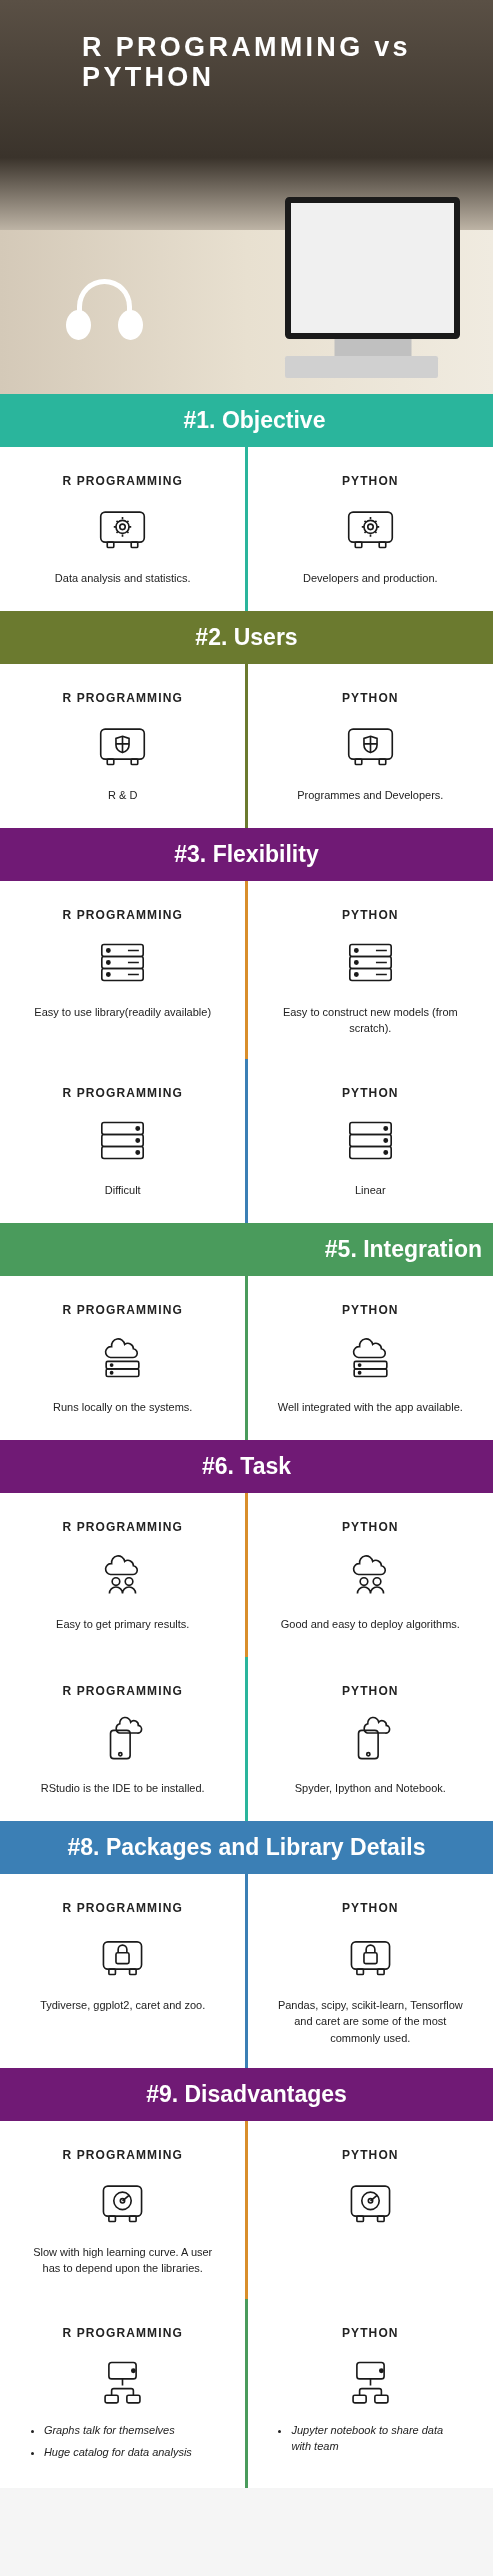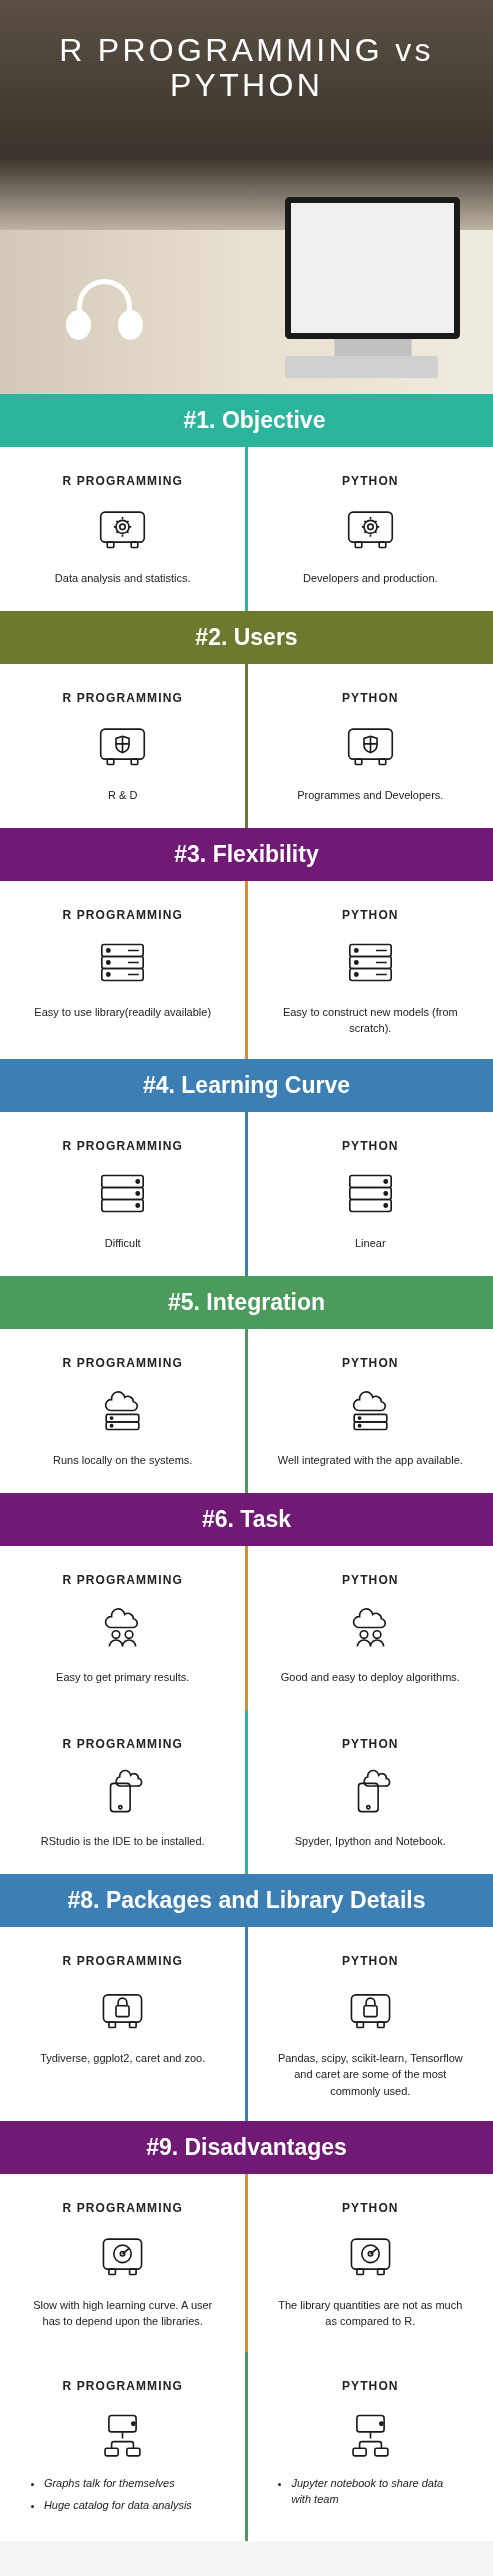--- a/index.html
+++ b/index.html
@@ -1,34 +1,34 @@
 <!DOCTYPE html>
 <html style="font-size:8.8px"><head>
 <meta charset="utf-8">
 <style>
 * { margin: 0; padding: 0; box-sizing: border-box; }
 body { font-family: Arial, Helvetica, sans-serif; background: #f5f5f5; display: flex; justify-content: center; }
 .container { width: 493px; background: #fff; }
 .hero { height: 394px; background: linear-gradient(to bottom, #5a5045 0%, #3a332b 40%, #c9bfb0 60%, #e8e2d5 100%); position: relative; display: flex; flex-direction: column; align-items: center; justify-content: flex-start; padding-top: 33px; }
 .hero::before { content: ''; position: absolute; bottom: 0; left: 0; right: 0; height: 164px; background: linear-gradient(to right, #d4c9b8 0%, #e8e0d0 50%, #f0ebe0 100%); }
-.hero-title { font-size: 32px; font-weight: normal; letter-spacing: 3.3px; color: #fff; text-align: center; line-height: 1.1; position: relative; z-index: 2; }
+.hero-title { font-size: 27px; font-weight: bold; letter-spacing: 3.3px; color: #fff; text-align: left; line-height: 1.1; position: relative; z-index: 2; }
 .monitor { position: absolute; right: 33px; bottom: 55px; width: 175px; height: 142px; background: #2a2a2a; border: 6.6px solid #1a1a1a; border-radius: 4.4px; z-index: 3; }
 .monitor::after { content: ''; position: absolute; bottom: -33px; left: 50%; transform: translateX(-50%); width: 77px; height: 27px; background: #c0c0c0; border-radius: 0 0 4.4px 4.4px; }
 .monitor-screen { width: 100%; height: 100%; background: #f0f0f0; display: flex; align-items: center; justify-content: center; }
 .headphones { position: absolute; left: 66px; bottom: 49px; width: 77px; height: 66px; z-index: 3; }
 .headphones::before { content: ''; position: absolute; top: 0; left: 11px; right: 11px; height: 33px; border: 5.5px solid #fff; border-bottom: none; border-radius: 33px 33px 0 0; }
 .headphones::after { content: ''; position: absolute; bottom: 5.5px; left: 0; width: 25px; height: 30px; background: #fff; border-radius: 50%; box-shadow: 52px 0 0 #fff; }
 .keyboard { position: absolute; right: 55px; bottom: 16.4px; width: 153px; height: 22px; background: #d0d0d0; border-radius: 2.2px; z-index: 3; }
 
 .section-header { padding: 13px 11px; text-align: center; font-size: 23px; font-weight: 600; color: #fff; }
 .sh-teal { background: #2ab59c; padding-left: 27px; }
 .sh-olive { background: #6b7a2f; }
 .sh-orange { background: #701a75; }
 .sh-blue { background: #3b7fb5; }
-.sh-green { background: #4a9b5c; }
+.sh-green { background: #4a9b5c; text-align: right; }
 
 .comparison { display: flex; background: #fff; min-height: 164px; position: relative; }
 .col { flex: 1; padding: 27px 22px 22px; text-align: center; }
 .divider { width: 2.2px; background: #2ab59c; }
 .dv-olive { background: #6b7a2f; }
 .dv-orange { background: #d98e2b; }
 .dv-blue { background: #3b7fb5; }
 .dv-green { background: #4a9b5c; }
 .col-title { font-size: 12px; font-weight: bold; letter-spacing: 1.1px; margin-bottom: 16.4px; color: #222; }
 .icon-box { width: 55px; height: 49px; margin: 0 auto 16.4px; display: flex; align-items: center; justify-content: center; }
@@ -148,21 +148,20 @@
             <circle cx="24" cy="23" r="3" fill="#1a1a1a"></circle>
             <circle cx="24" cy="45" r="3" fill="#1a1a1a"></circle>
             <circle cx="24" cy="67" r="3" fill="#1a1a1a"></circle>
             <path d="M60 23h20M60 45h20M60 67h20"></path>
           </svg>
         </div>
       <div class="desc">Easy to construct new models (from scratch).</div>
     </div>
   </div>
 
-  <div class="section-header sh-blue">#4. Learning Curve</div>
   <div class="comparison">
     <div class="col">
       <div class="col-title">R PROGRAMMING</div>
       <div class="icon-box">
           <svg viewBox="0 0 100 90" width="55" height="49">
             <rect x="12" y="12" width="76" height="22" rx="4"></rect>
             <rect x="12" y="34" width="76" height="22" rx="4"></rect>
             <rect x="12" y="56" width="76" height="22" rx="4"></rect>
             <circle cx="78" cy="23" r="3" fill="#1a1a1a"></circle>
             <circle cx="78" cy="45" r="3" fill="#1a1a1a"></circle>
@@ -327,21 +326,20 @@
       <div class="icon-box">
           <svg viewBox="0 0 100 90" width="55" height="49">
             <rect x="15" y="15" width="70" height="55" rx="8"></rect>
             <circle cx="50" cy="42" r="16"></circle>
             <circle cx="50" cy="42" r="4"></circle>
             <path d="M50 42 L62 32"></path>
             <rect x="25" y="70" width="12" height="10" rx="2"></rect>
             <rect x="63" y="70" width="12" height="10" rx="2"></rect>
           </svg>
         </div>
-      <div class="desc">The library quantities are not as much as compared to R.</div>
     </div>
   </div>
 
   <div class="comparison">
     <div class="col">
       <div class="col-title">R PROGRAMMING</div>
       <div class="icon-box">
           <svg viewBox="0 0 100 90" width="55" height="49">
             <rect x="25" y="12" width="50" height="30" rx="5"></rect>
             <circle cx="70" cy="27" r="3" fill="#1a1a1a"></circle>

